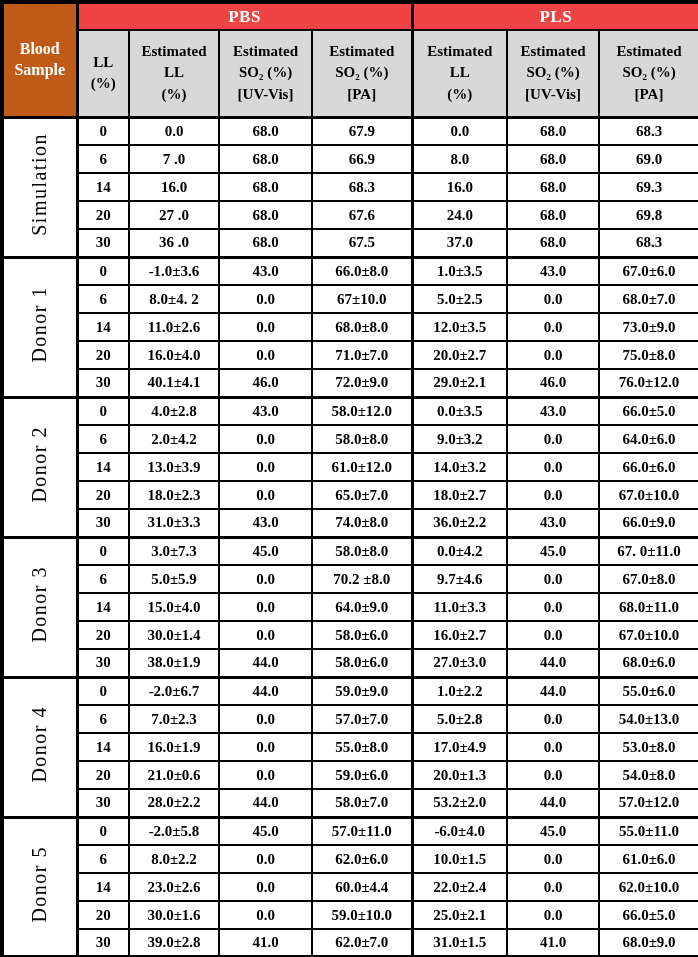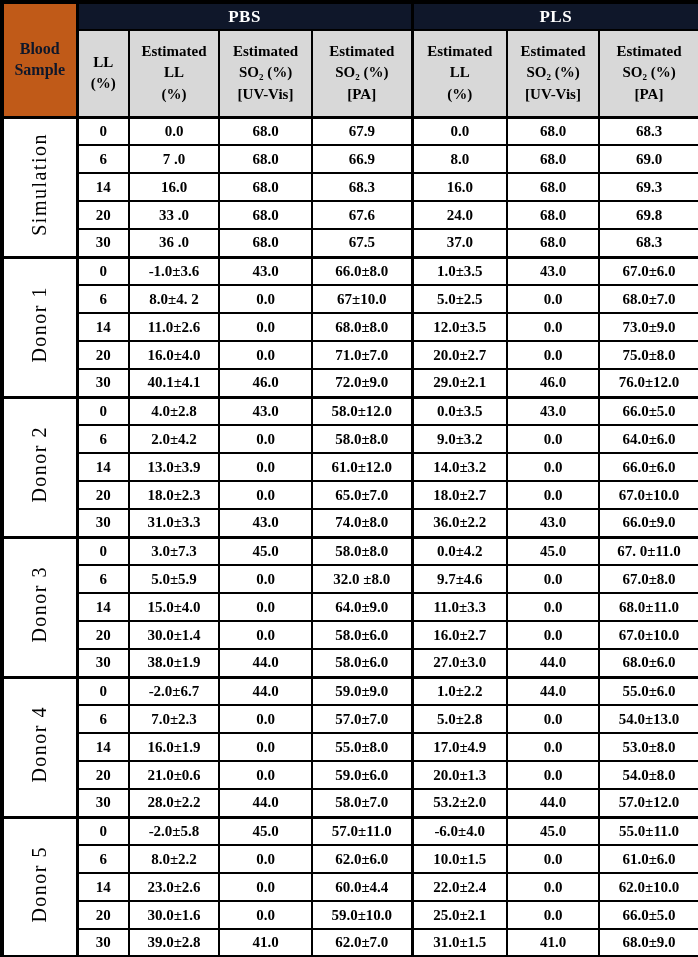--- a/index.html
+++ b/index.html
@@ -14,29 +14,29 @@
   th,td{
     border:2px solid #000;
     padding:0 2px;
     text-align:center;
     vertical-align:middle;
     overflow:hidden;
   }
   tr.banner-row{height:28px;}
   tr.subhead-row{height:87px;}
   th.banner{
-    background:#0f172a;
+    background:#ef4444;
     color:#ffffff;
     font-weight:bold;
     font-size:17px;
     letter-spacing:.5px;
   }
   th.corner{
     background:#c05a18;
-    color:#0f172a;
+    color:#ffffff;
     font-weight:bold;
     font-size:16px;
     line-height:1.3;
     white-space:pre-line;
     border-right:3px solid #000;
   }
   th.subhead{
     background:#d8d8d8;
     color:#000;
     font-weight:bold;
@@ -135,21 +135,21 @@
         <td class="ll">14</td>
         <td class="data">16.0</td>
         <td class="data">68.0</td>
         <td class="data">68.3</td>
         <td class="data pls-start">16.0</td>
         <td class="data">68.0</td>
         <td class="data">69.3</td>
       </tr>
       <tr>
         <td class="ll">20</td>
-        <td class="data">33 .0</td>
+        <td class="data">27 .0</td>
         <td class="data">68.0</td>
         <td class="data">67.6</td>
         <td class="data pls-start">24.0</td>
         <td class="data">68.0</td>
         <td class="data">69.8</td>
       </tr>
       <tr>
         <td class="ll">30</td>
         <td class="data">36 .0</td>
         <td class="data">68.0</td>
@@ -263,21 +263,21 @@
         <td class="data">45.0</td>
         <td class="data">58.0±8.0</td>
         <td class="data pls-start">0.0±4.2</td>
         <td class="data">45.0</td>
         <td class="data">67. 0±11.0</td>
       </tr>
       <tr>
         <td class="ll">6</td>
         <td class="data">5.0±5.9</td>
         <td class="data">0.0</td>
-        <td class="data">32.0 ±8.0</td>
+        <td class="data">70.2 ±8.0</td>
         <td class="data pls-start">9.7±4.6</td>
         <td class="data">0.0</td>
         <td class="data">67.0±8.0</td>
       </tr>
       <tr>
         <td class="ll">14</td>
         <td class="data">15.0±4.0</td>
         <td class="data">0.0</td>
         <td class="data">64.0±9.0</td>
         <td class="data pls-start">11.0±3.3</td>

